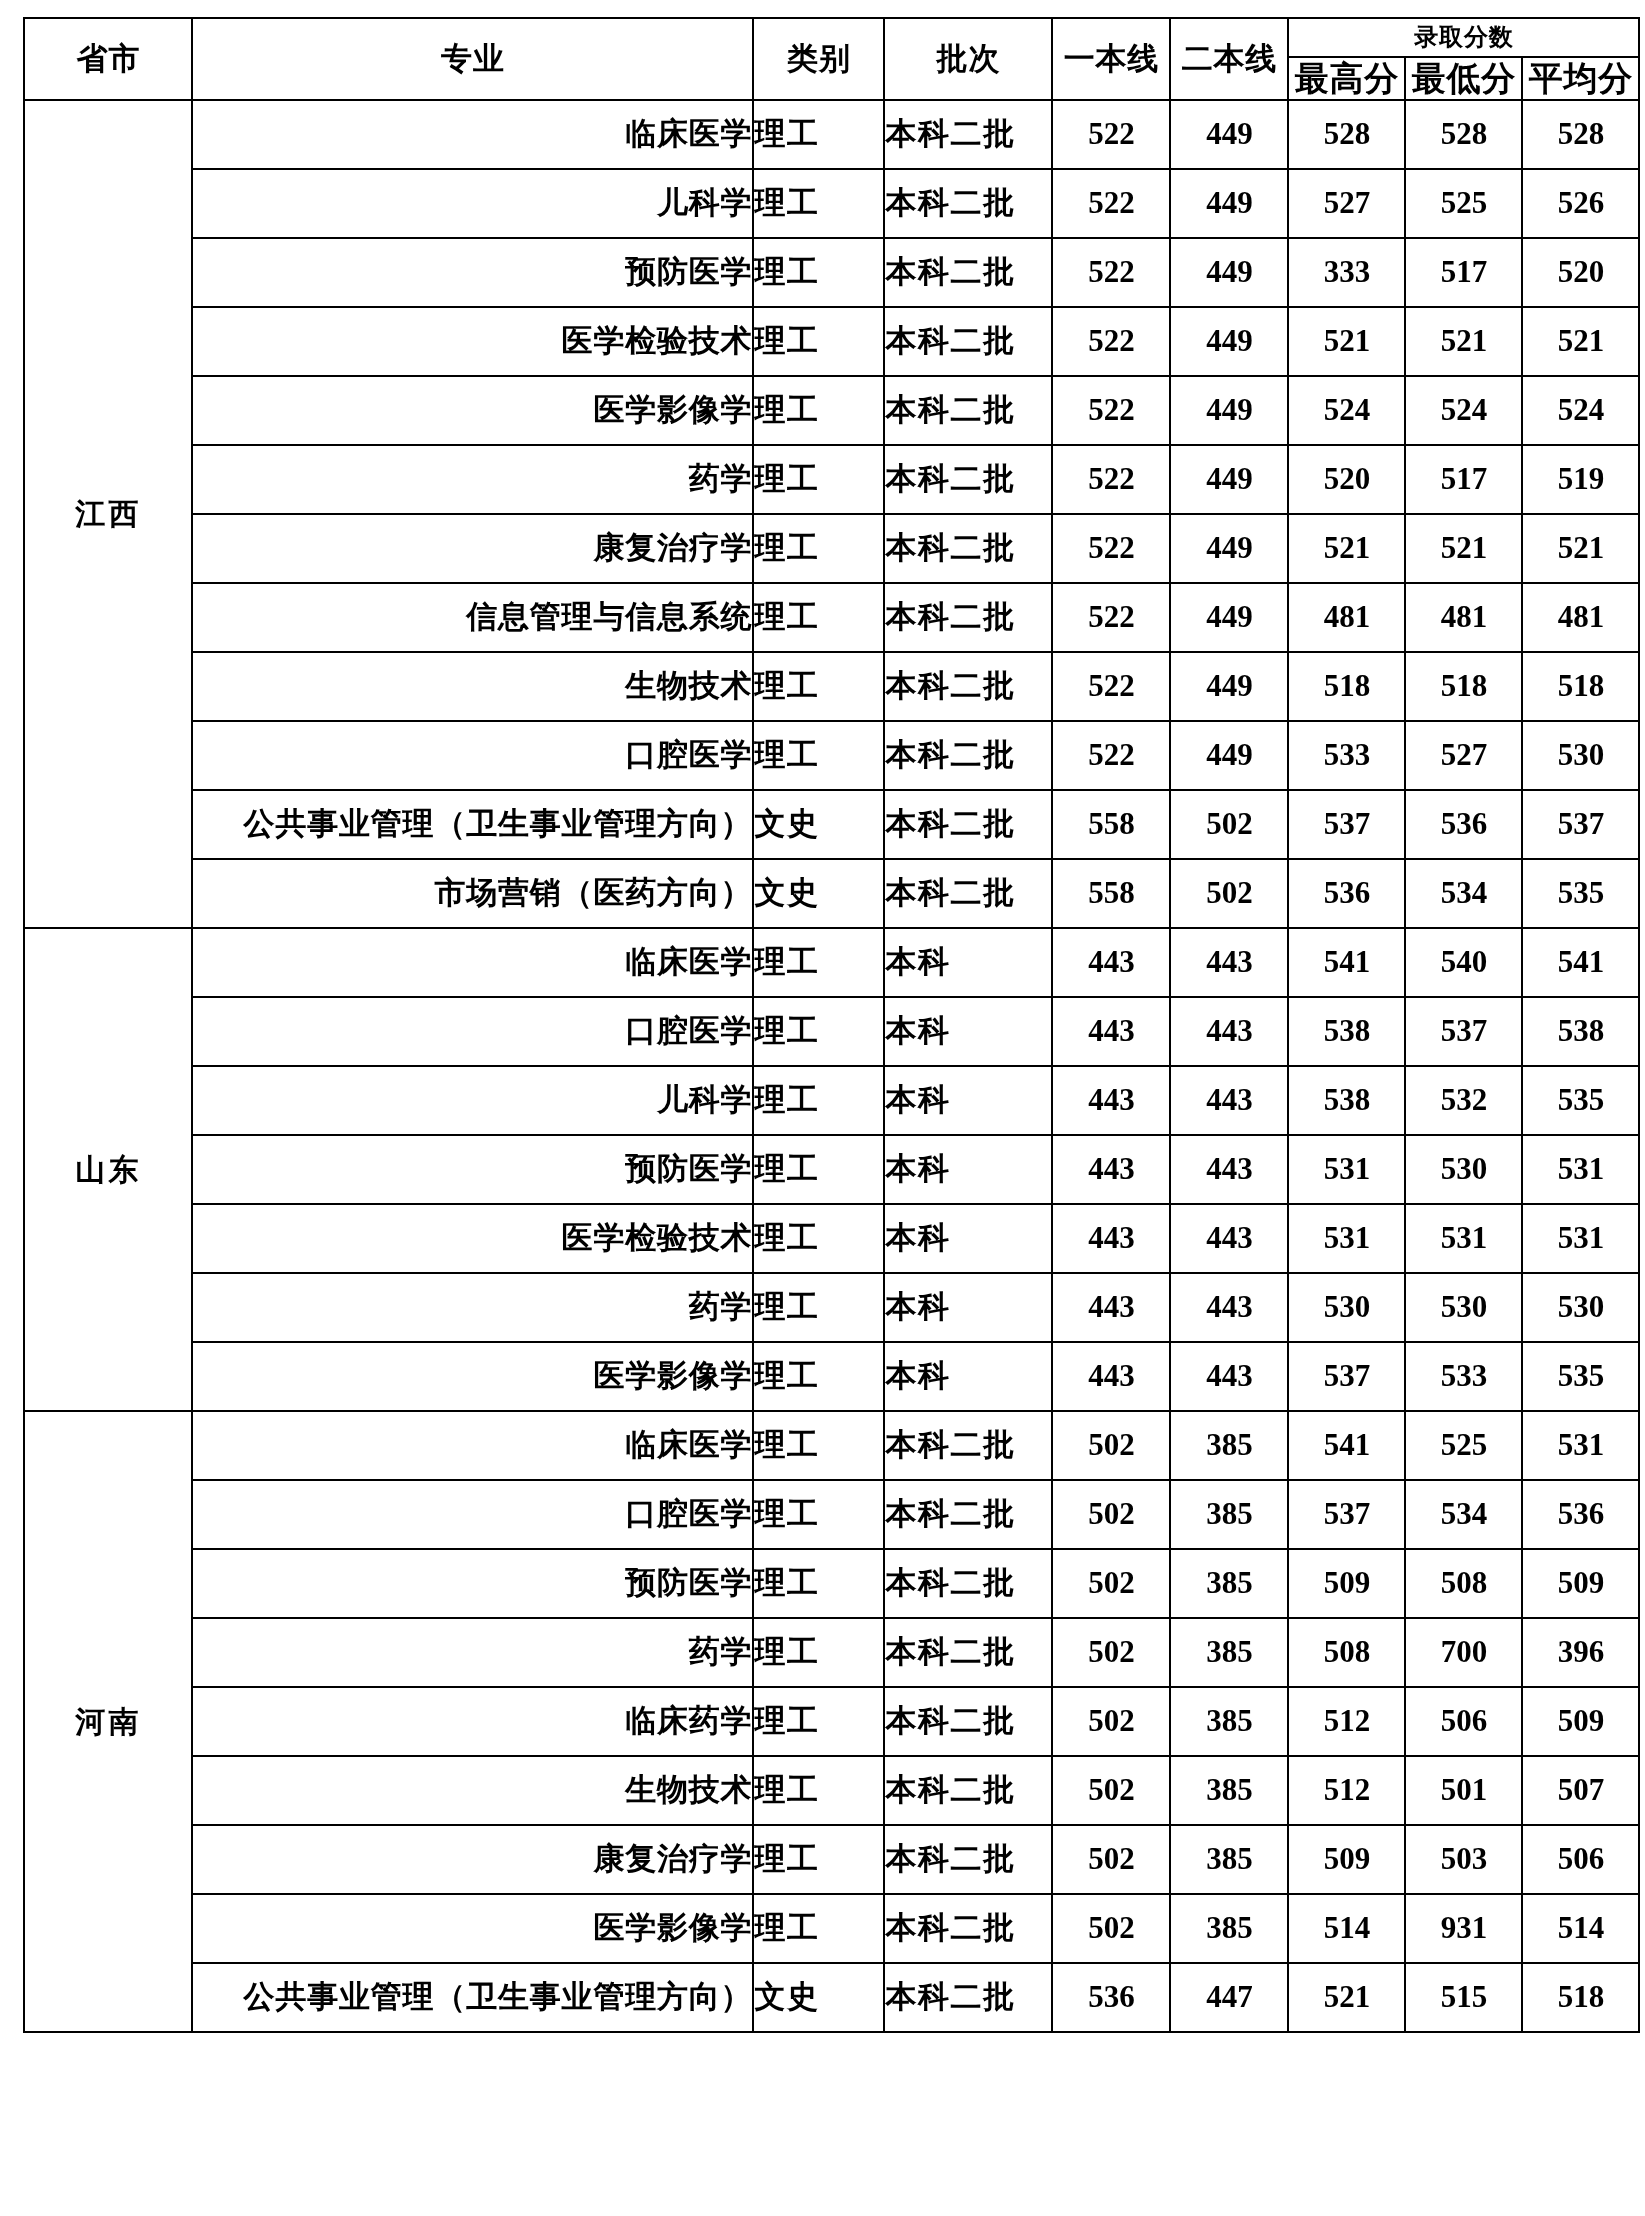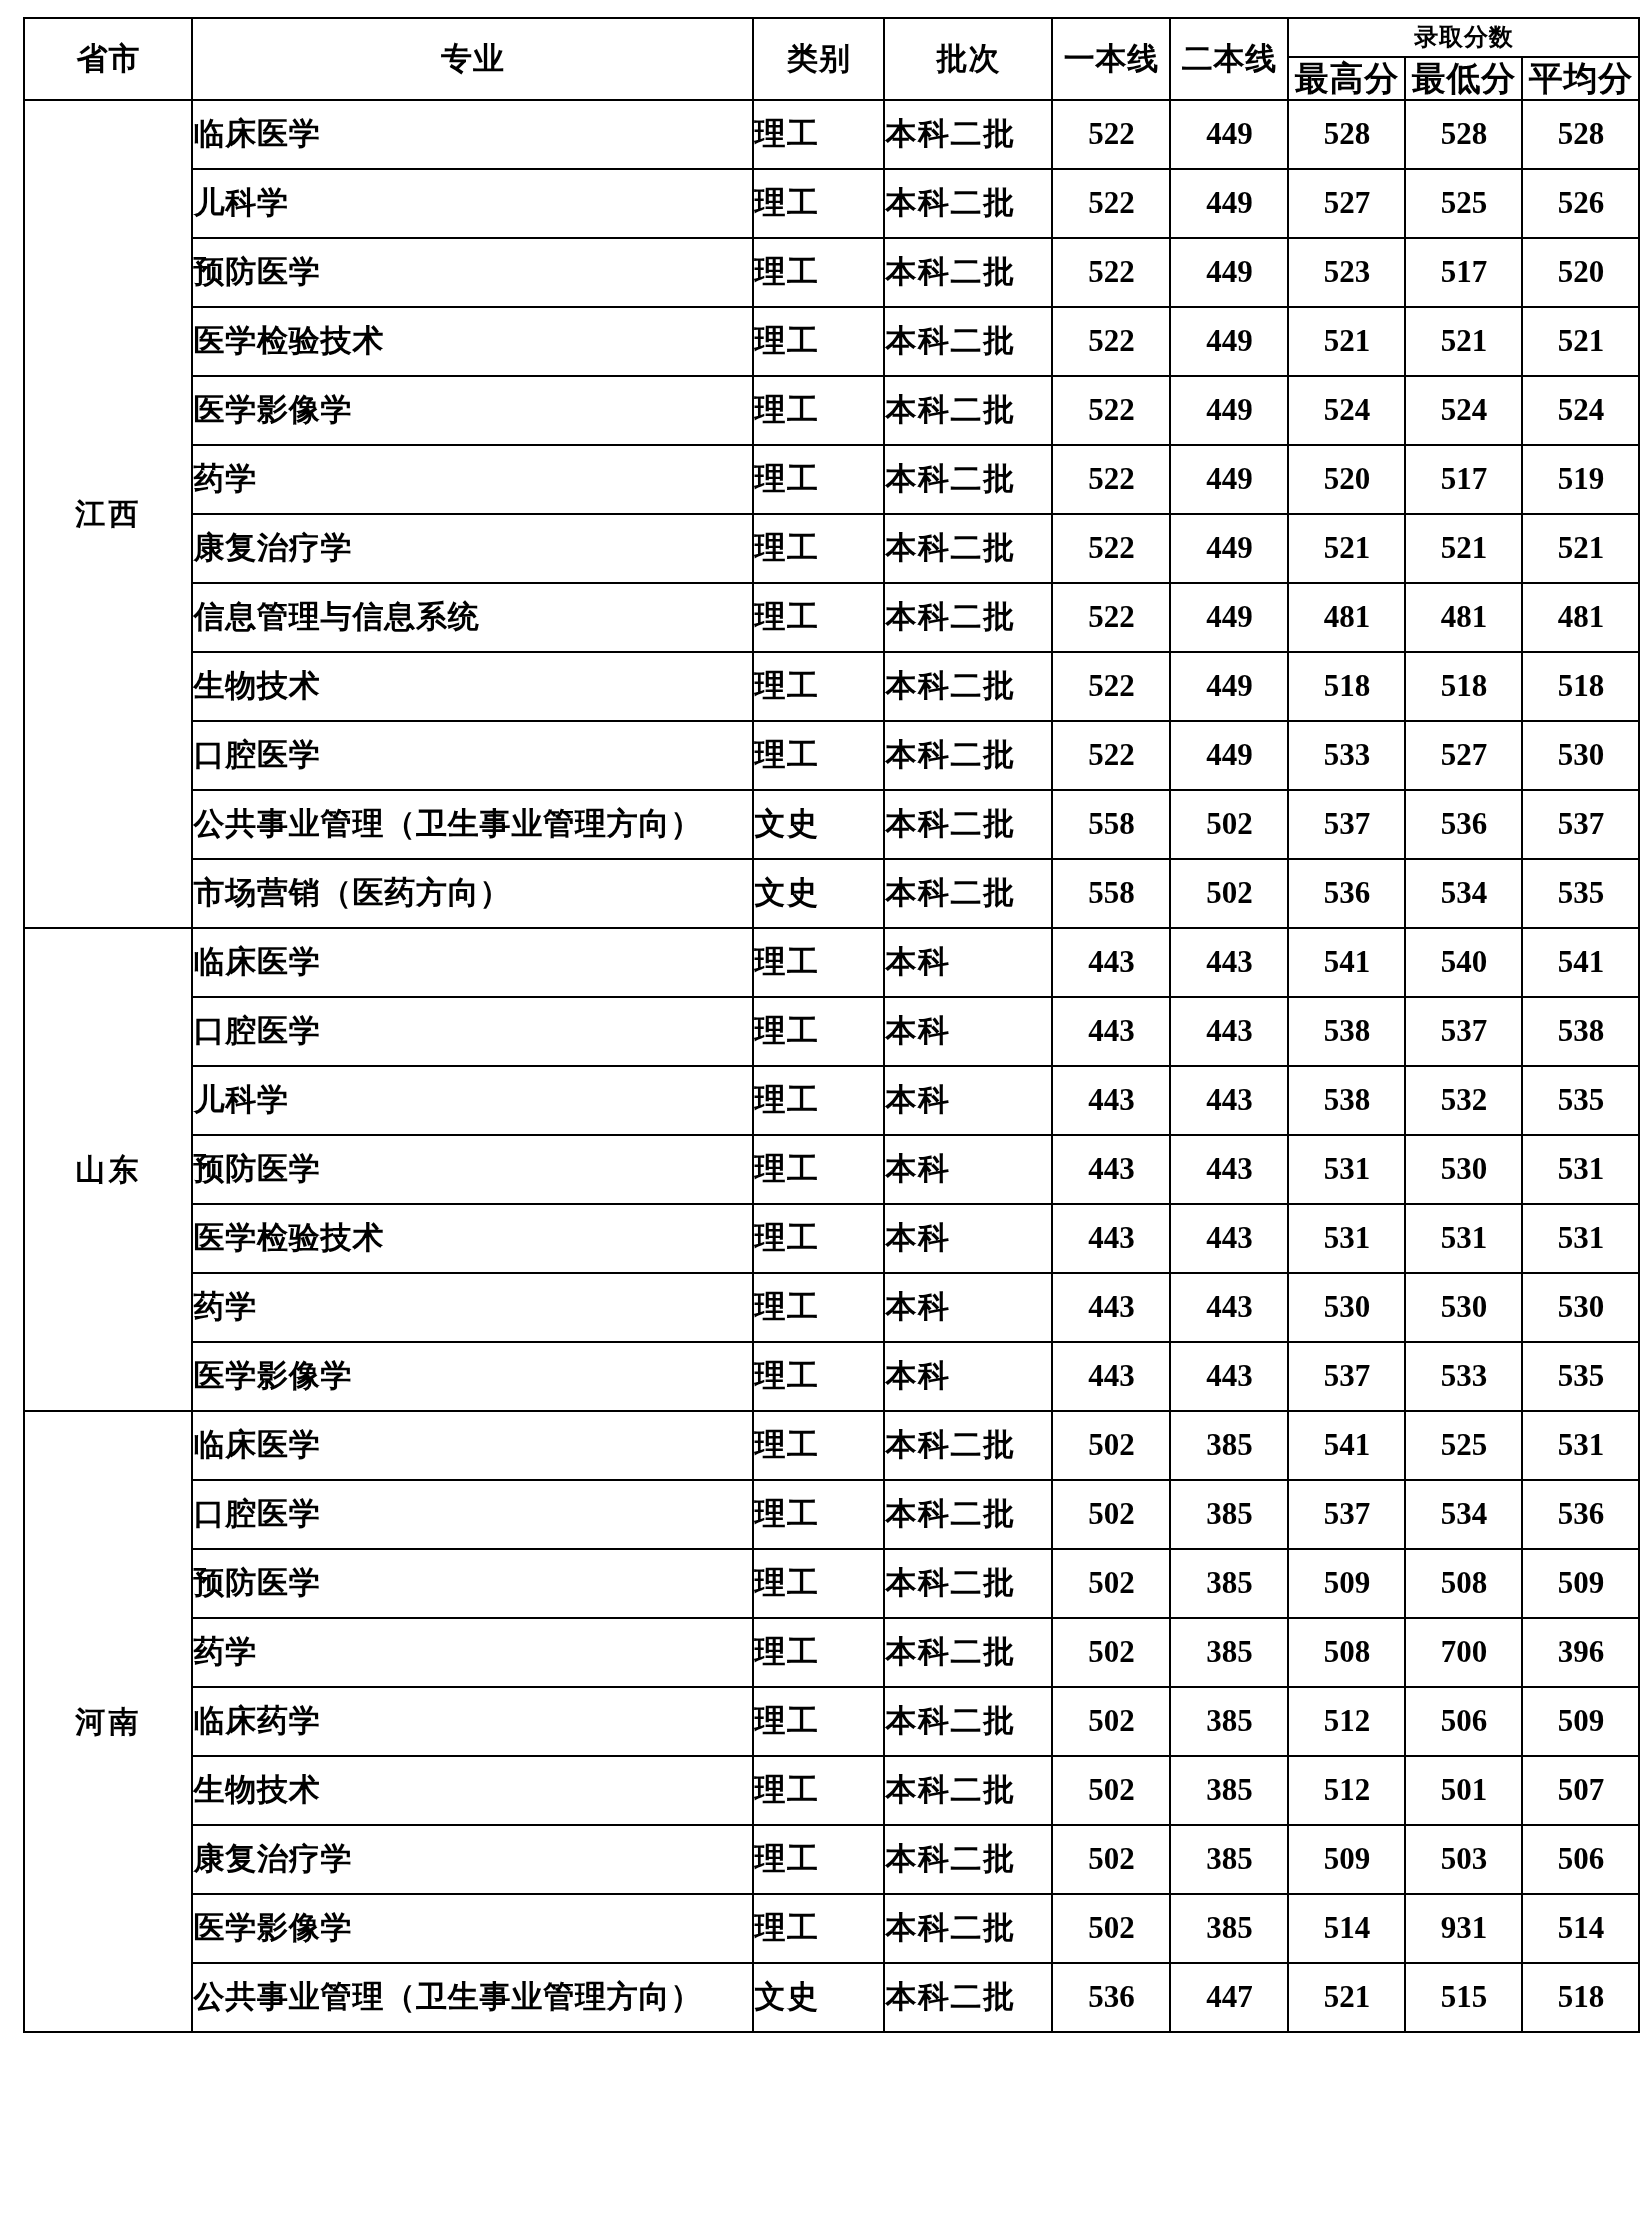--- a/index.html
+++ b/index.html
@@ -60,21 +60,21 @@
   td.hd-sub { height: 41px; font-size: 34px; }
 
   
   tbody td { font-size: 31px; }
   td.prov {
     text-align: center;
     font-size: 30px;
     letter-spacing: 3.1px;
   }
   td.major {
-    text-align: left;
+    text-align: right;
     padding-left: 17px;
     font-size: 31px;
     letter-spacing: 0.8px;
     white-space: nowrap;
   }
   td.cat, td.batch {
     text-align: left;
     font-size: 31px;
     letter-spacing: 1.6px;
   }
@@ -138,21 +138,21 @@
           <td class="num">527</td>
           <td class="num">525</td>
           <td class="num">526</td>
         </tr>
         <tr>
           <td class="major">预防医学</td>
           <td class="cat">理工</td>
           <td class="batch">本科二批</td>
           <td class="num">522</td>
           <td class="num">449</td>
-          <td class="num">523</td>
+          <td class="num">333</td>
           <td class="num">517</td>
           <td class="num">520</td>
         </tr>
         <tr>
           <td class="major">医学检验技术</td>
           <td class="cat">理工</td>
           <td class="batch">本科二批</td>
           <td class="num">522</td>
           <td class="num">449</td>
           <td class="num">521</td>

